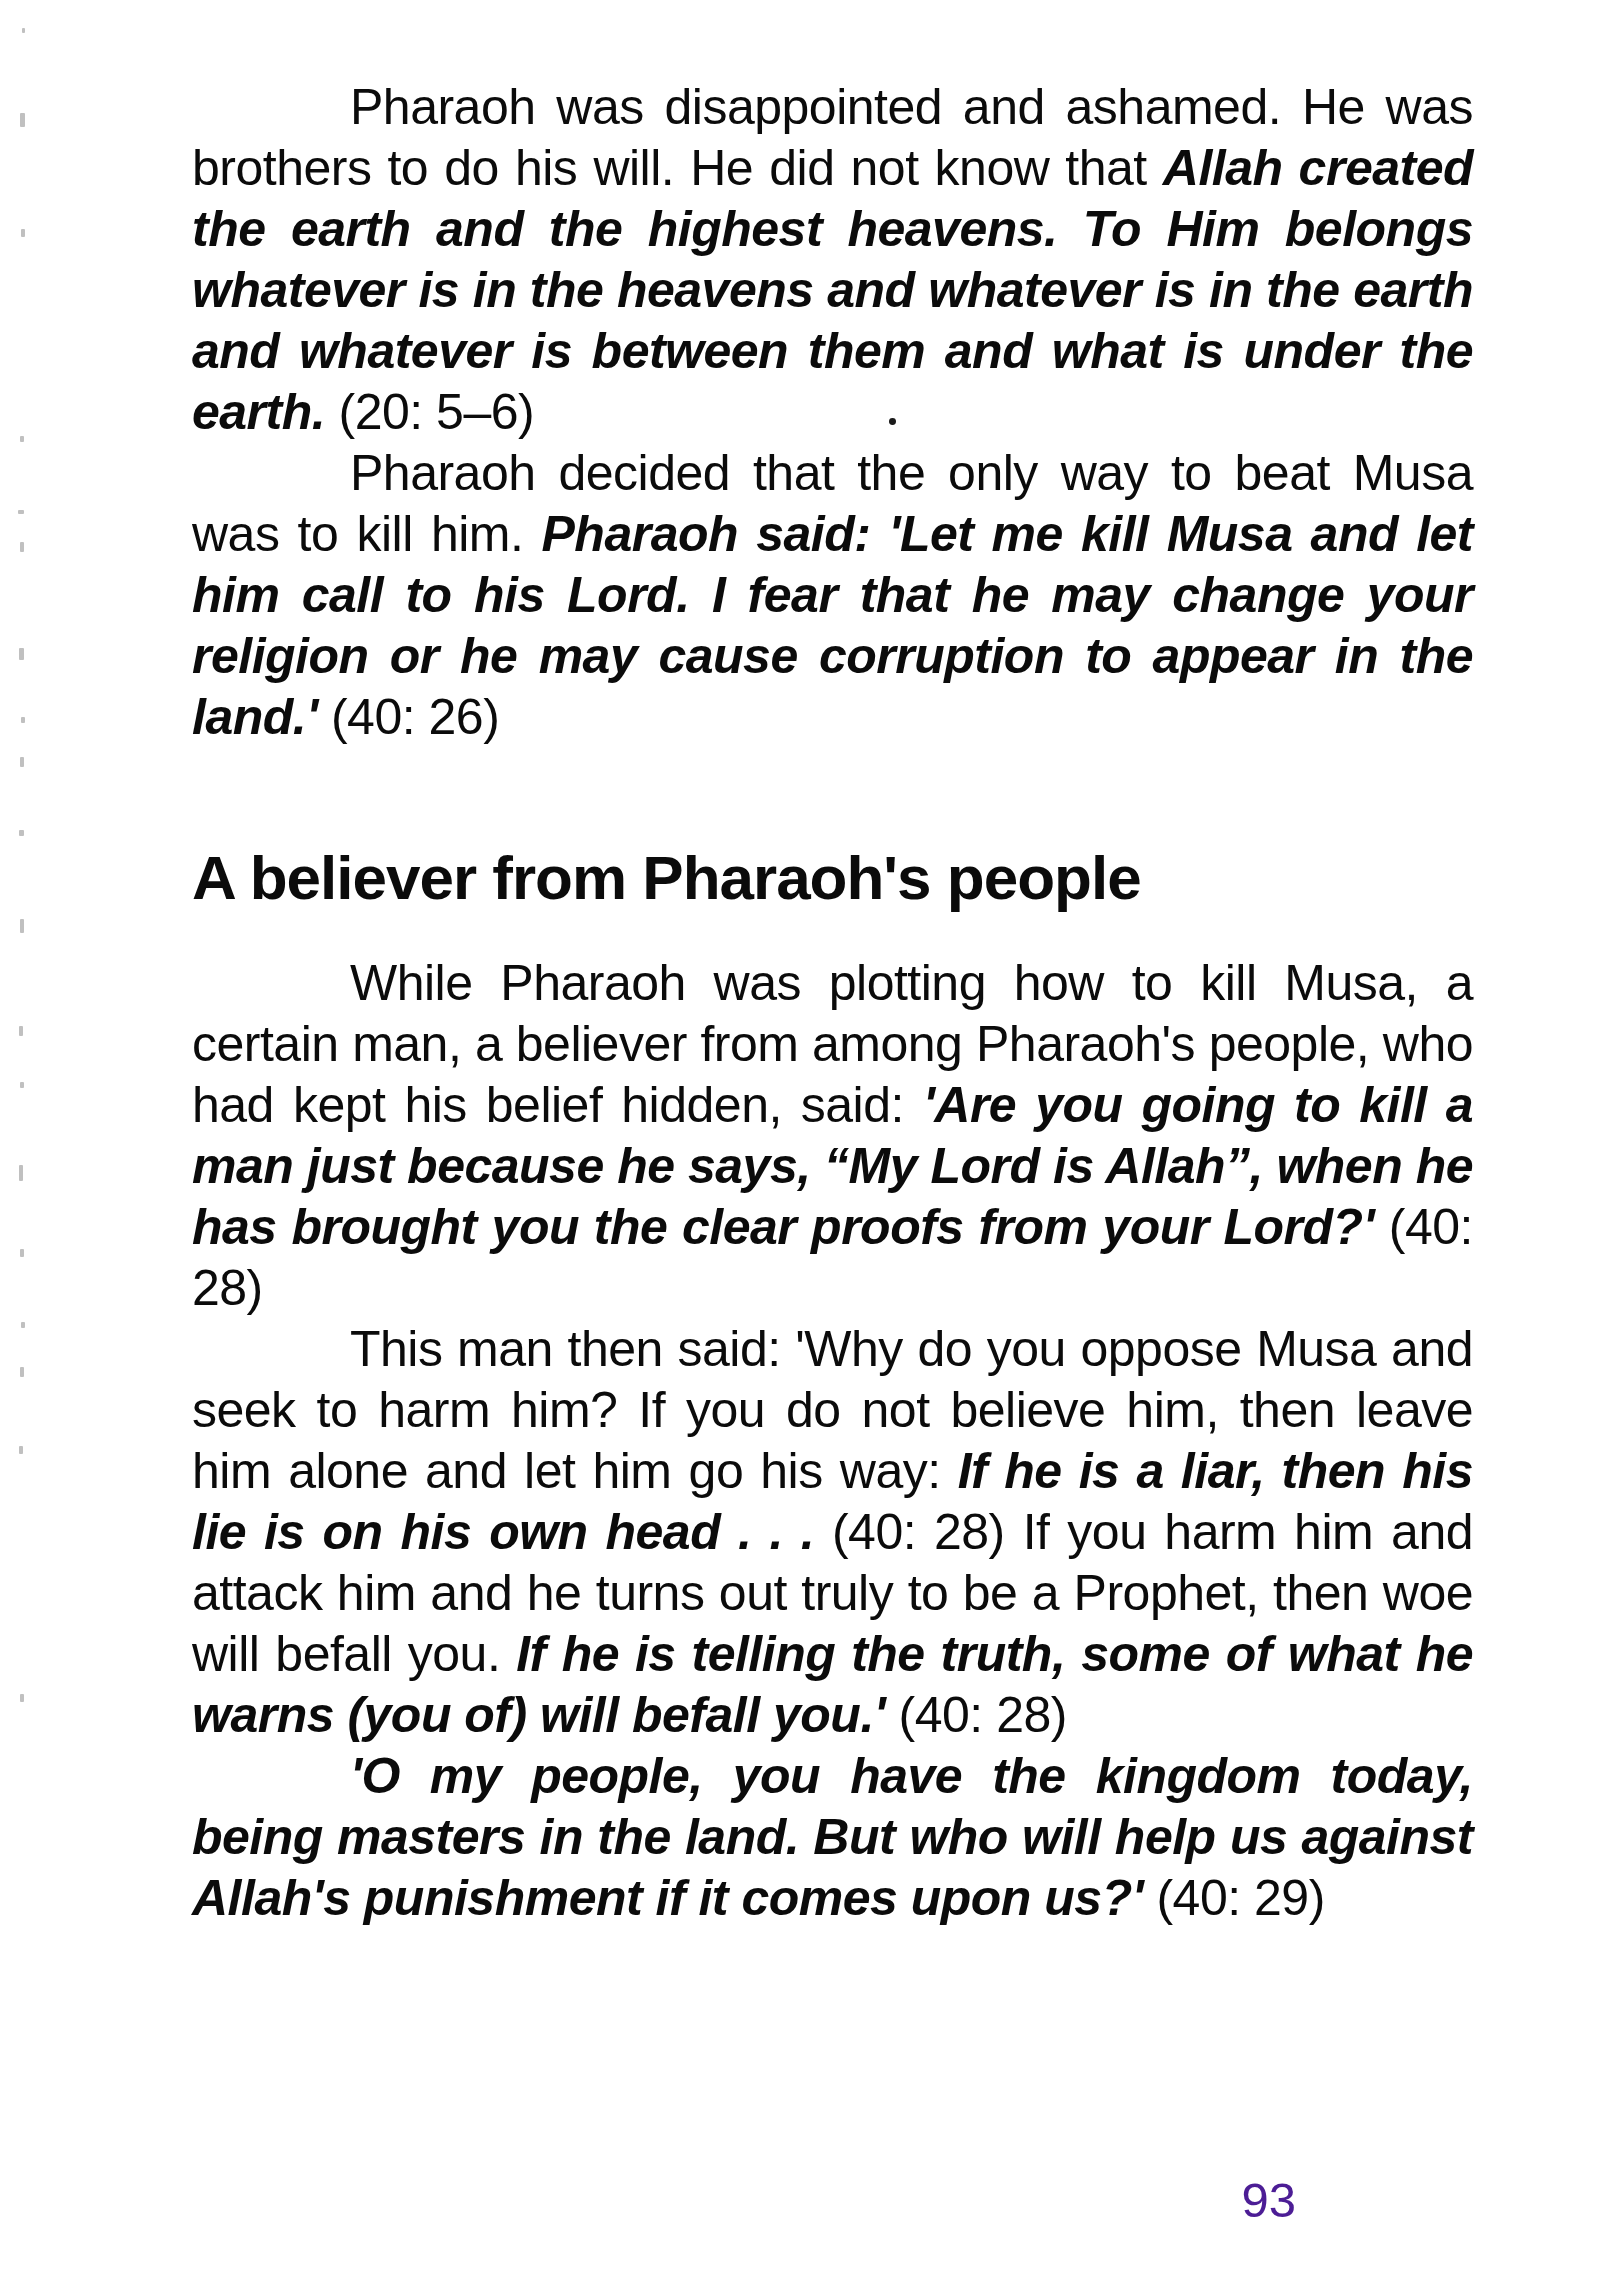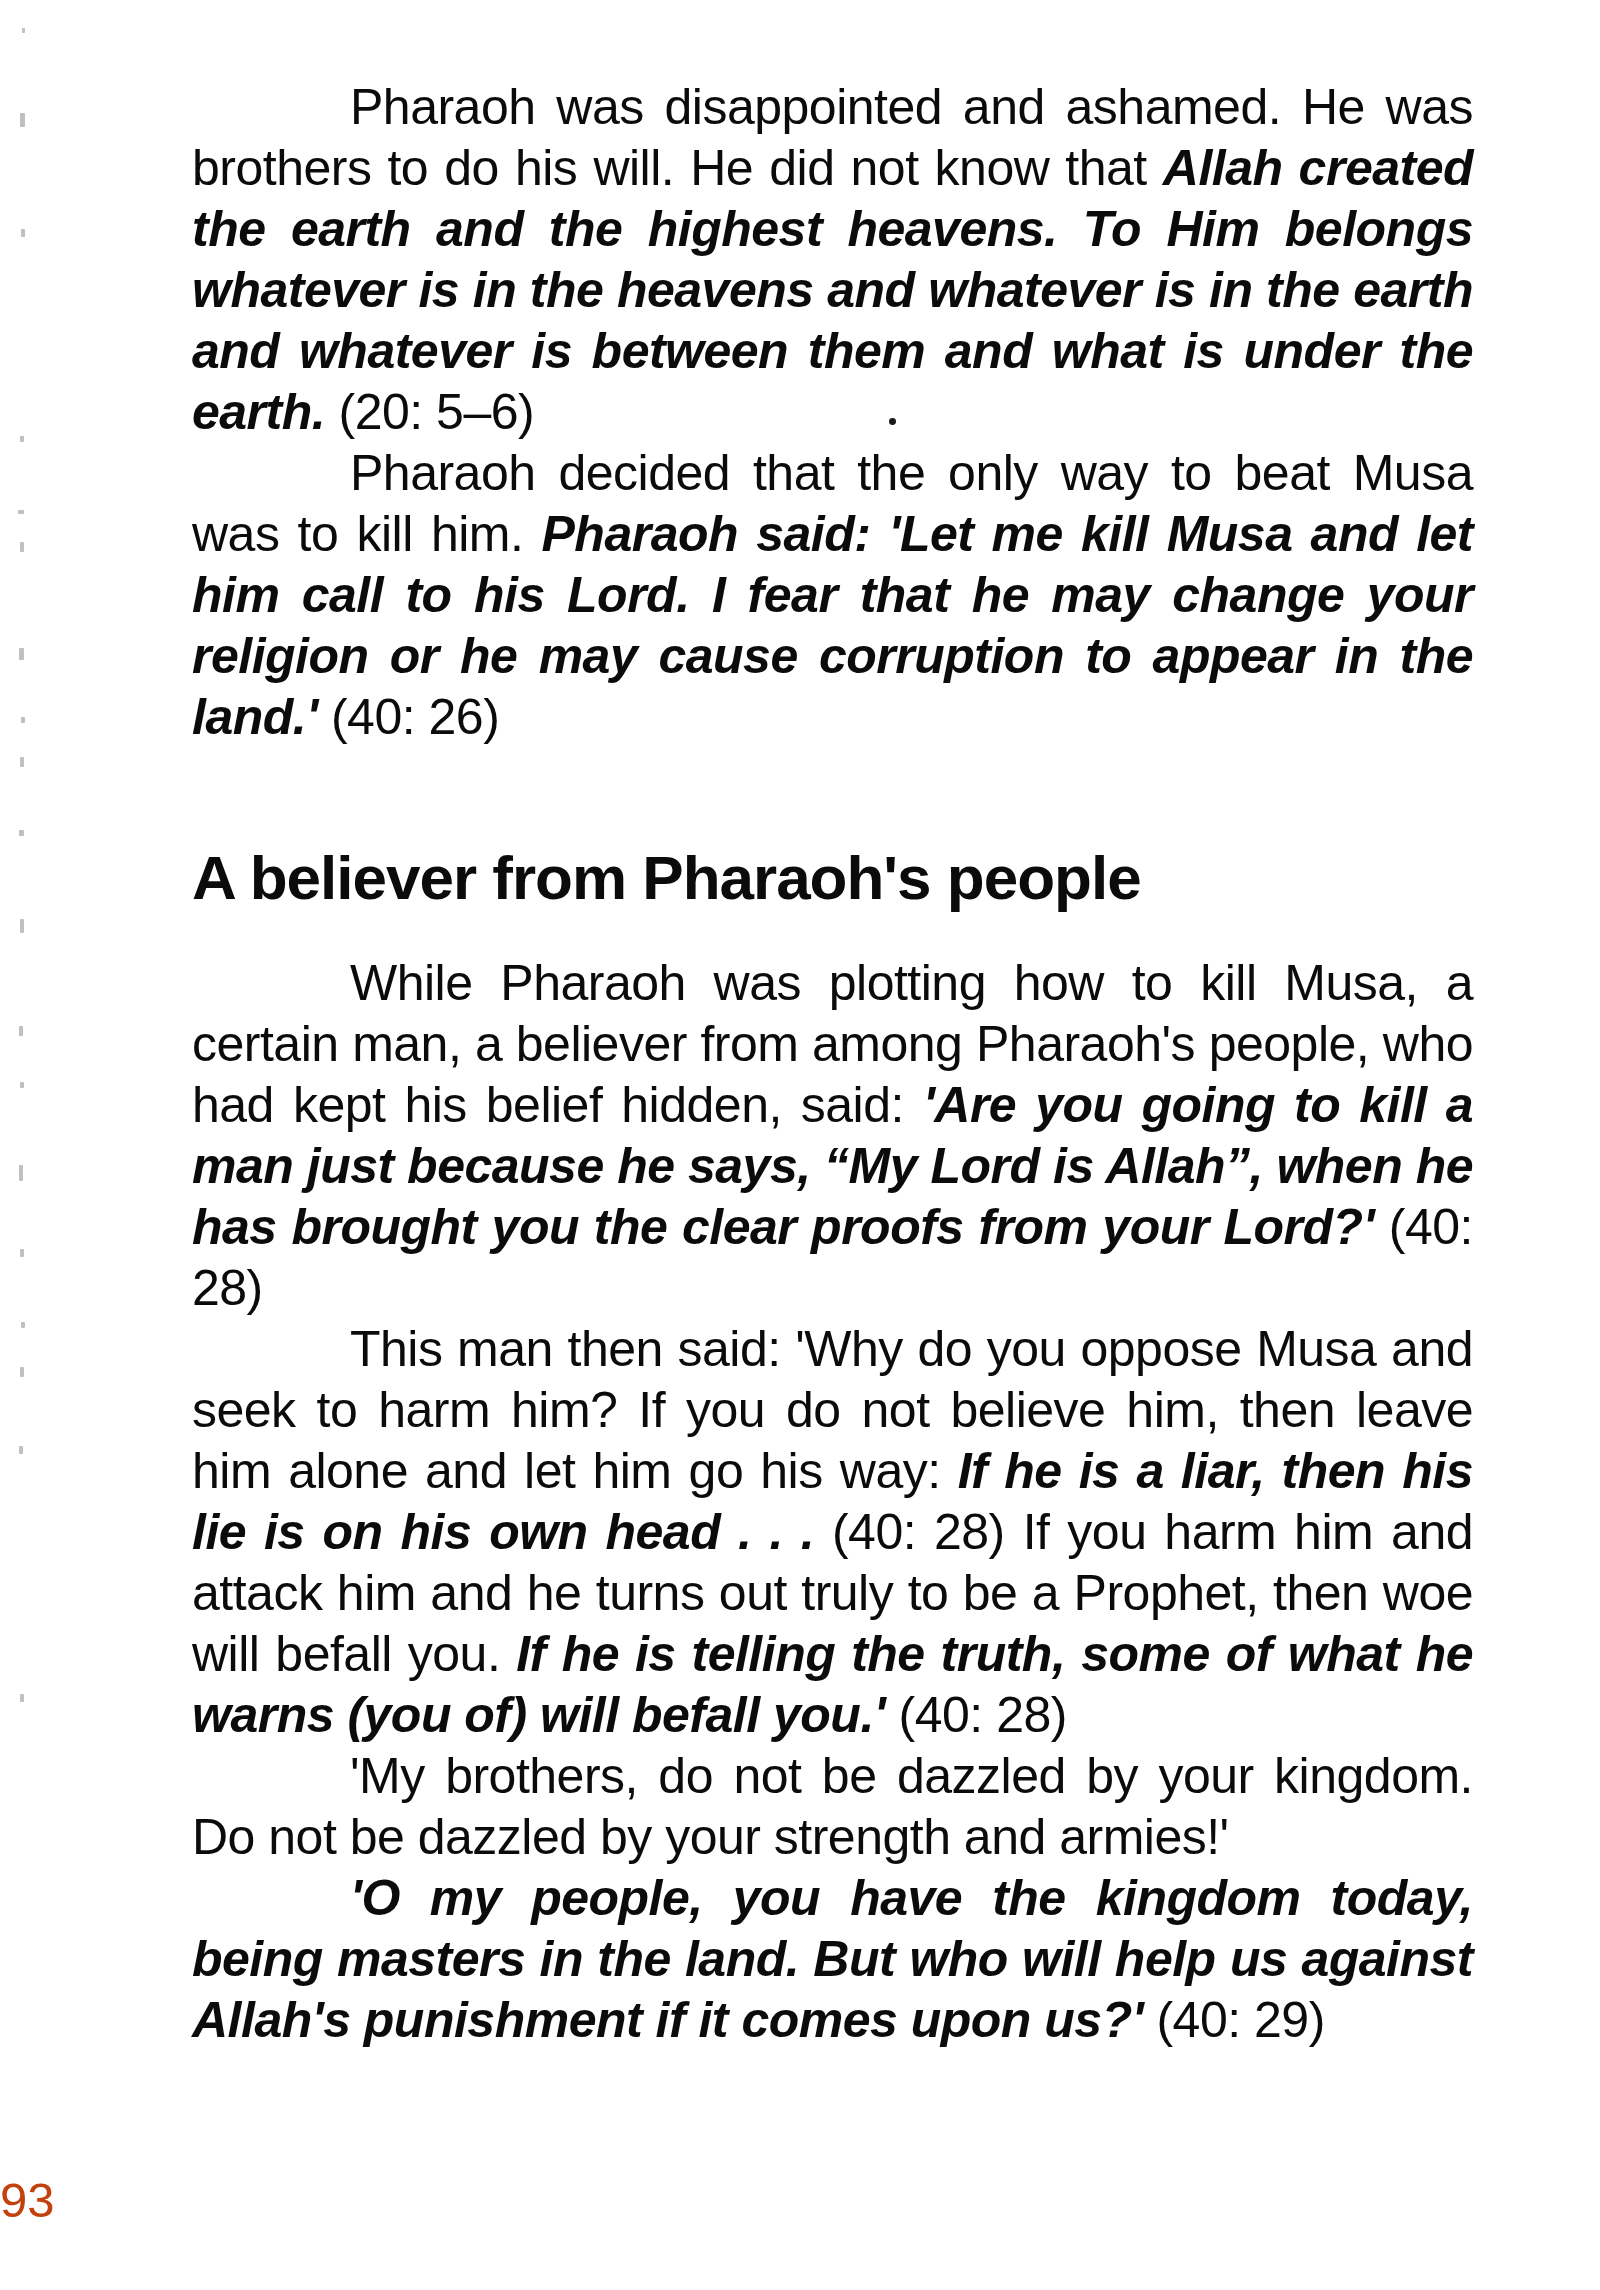--- a/index.html
+++ b/index.html
@@ -38,23 +38,23 @@
     line-height: 61px;
     font-weight: 700;
     letter-spacing: -1px;
     text-indent: 0;
   }
   .page-number {
     position: absolute;
     left: 0;
     width: 1296px;
     top: 2172px;
-    text-align: left;
+    text-align: right;
     font-size: 49px;
-    color: #c2410c;
+    color: #4c1d95;
   }
   
   .speck {
     position: absolute;
     background: #8d8d8d;
     opacity: 0.55;
     border-radius: 1px;
   }
   .stray-dot {
     position: absolute;
@@ -88,20 +88,19 @@
   <div class="speck" style="left:19.7px; top:1694px; width:3.9px; height:7.9px;"></div>
 
   <div class="stray-dot" style="left:889px; top:418px; width:6.9px; height:6.9px;"></div>
 
   <div class="text-block">
       <p class="para"><span class="run">Pharaoh was disappointed and ashamed. He was brothers to do his will. He did not know that </span><span class="run italic">Allah created the earth and the highest heavens. To Him belongs whatever is in the heavens and whatever is in the earth and whatever is between them and what is under the earth.</span><span class="run"> (20: 5–6)</span></p>
       <p class="para"><span class="run">Pharaoh decided that the only way to beat Musa was to kill him. </span><span class="run italic">Pharaoh said: 'Let me kill Musa and let him call to his Lord. I fear that he may change your religion or he may cause corruption to appear in the land.' </span><span class="run">(40: 26)</span></p>
       <h2 class="section-heading">A believer from Pharaoh's people</h2>
       <p class="para"><span class="run">While Pharaoh was plotting how to kill Musa, a certain man, a believer from among Pharaoh's people, who had kept his belief hidden, said: </span><span class="run italic">'Are you going to kill a man just because he says, “My Lord is Allah”, when he has brought you the clear proofs from your Lord?' </span><span class="run">(40: 28)</span></p>
       <p class="para"><span class="run">This man then said: 'Why do you oppose Musa and seek to harm him? If you do not believe him, then leave him alone and let him go his way: </span><span class="run italic">If he is a liar, then his lie is on his own head . . . </span><span class="run">(40: 28) If you harm him and attack him and he turns out truly to be a Prophet, then woe will befall you. </span><span class="run italic">If he is telling the truth, some of what he warns (you of) will befall you.' </span><span class="run">(40: 28)</span></p>
-      <p class="para"><span class="run">'My brothers, do not be dazzled by your kingdom. Do not be dazzled by your strength and armies!'</span></p>
       <p class="para"><span class="run italic">'O my people, you have the kingdom today, being masters in the land. But who will help us against Allah's punishment if it comes upon us?' </span><span class="run">(40: 29)</span></p>
     </div>
 
   <div class="page-number">93</div>
 
 </div>
 
 
 </body></html>

